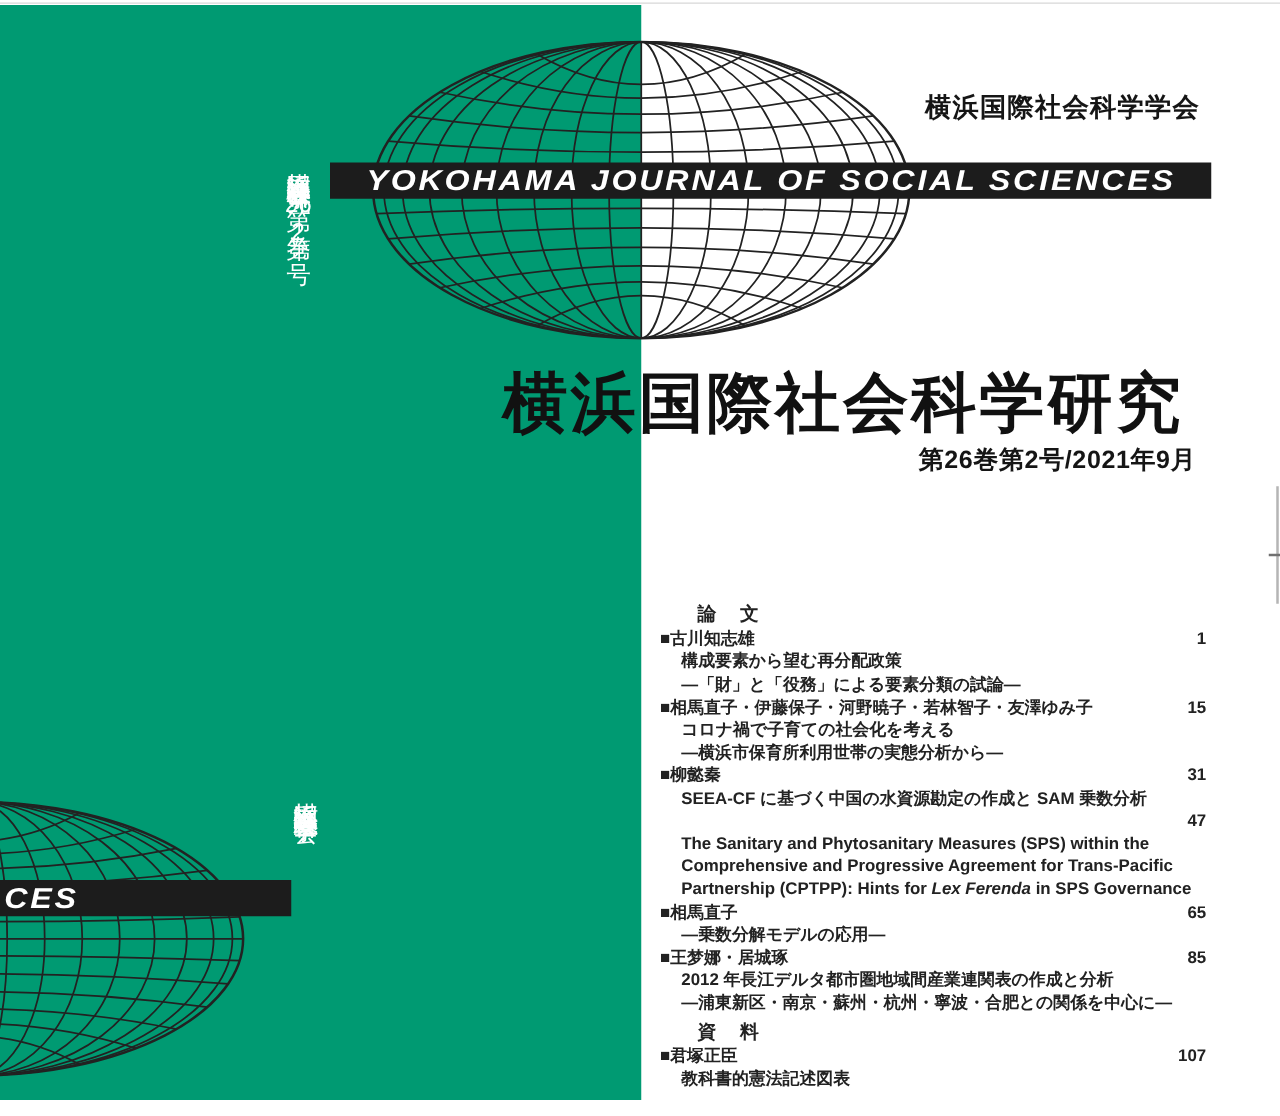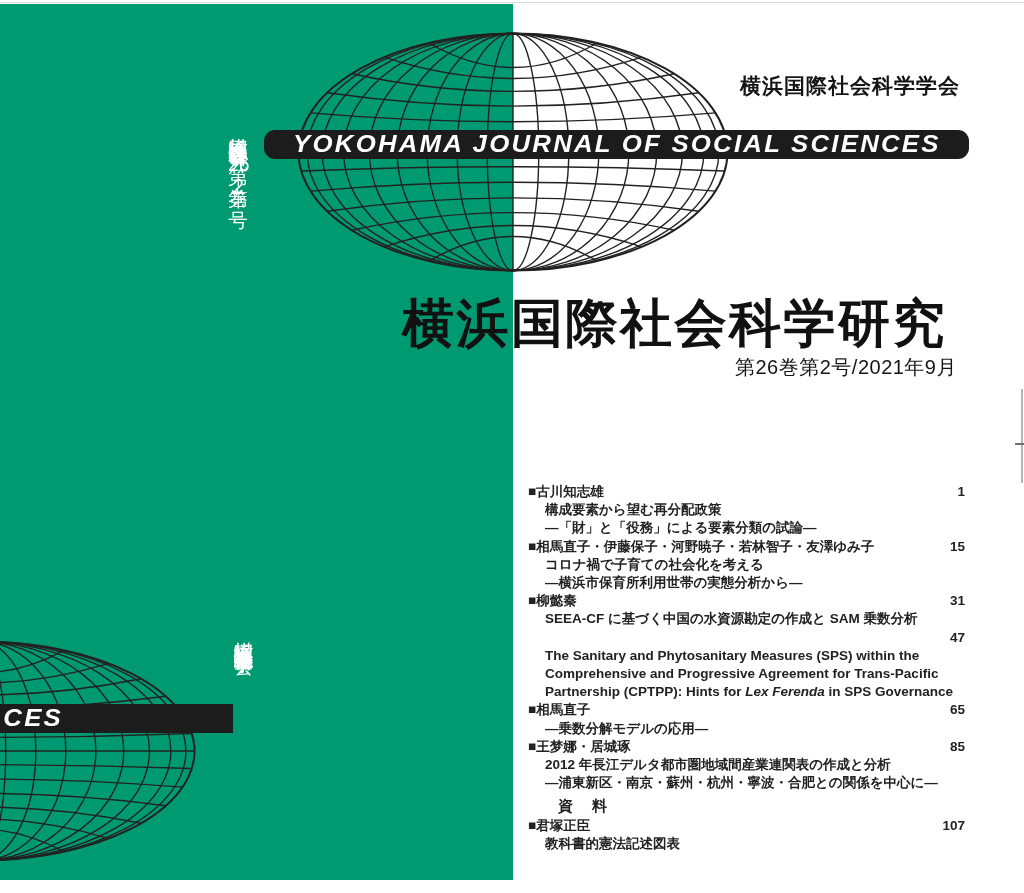--- a/index.html
+++ b/index.html
@@ -11,21 +11,21 @@
     position:relative;width:1024px;height:893px;background:#ffffff;
     overflow:hidden;font-family:"Liberation Sans",sans-serif;color:#1a1a1a;
   }
   .abs{position:absolute;}
   .hairline-top{left:0;top:2px;width:1024px;height:1px;background:#d8d8d8;}
   .green-panel{left:0;top:4px;width:513px;height:876px;background:var(--green);}
   .globe{pointer-events:none;}
   .globe-top{left:297px;top:32px;width:432px;height:240px;}
   .globe-bottom{left:-236px;top:640px;width:432px;height:222px;}
   .banner{background:var(--banner);display:flex;align-items:center;z-index:3;}
-  .banner-top{left:264px;top:130px;width:705px;height:29px;border-radius:11px;}
+  .banner-top{left:264px;top:130px;width:705px;height:29px;}
   .banner-bottom{left:0;top:704px;width:233px;height:29px;}
   .banner-text{
     color:#ffffff;font-weight:bold;font-style:italic;font-size:23px;
     letter-spacing:2px;white-space:nowrap;line-height:29px;
     transform:scaleX(1.12);transform-origin:left center;
   }
   .banner-top .banner-text{padding-left:26px;}
   .banner-bottom .banner-text{padding-left:3px;}
   .society-name{
     left:740px;top:72px;font-size:21px;font-weight:bold;letter-spacing:1px;
@@ -37,21 +37,21 @@
   }
   .spine-top{left:228px;top:122px;font-size:19.5px;letter-spacing:1.5px;}
   .spine-bottom{left:234px;top:626px;font-size:20px;letter-spacing:1.5px;}
   .spine-vol{display:inline-block;margin-top:15px;}
   .tcy{text-combine-upright:all;}
   .main-title{
     left:402px;top:292px;font-size:52px;font-weight:bold;letter-spacing:2.5px;
     color:#111111;white-space:nowrap;line-height:1.2;
   }
   .issue-line{
-    right:67px;top:354px;font-size:20px;font-weight:normal;color:#151515;
+    right:67px;top:354px;font-size:20px;font-weight:bold;color:#151515;
     white-space:nowrap;letter-spacing:0.5px;
   }
   .toc{
     left:528px;top:483px;width:437px;font-size:13.5px;line-height:18.2px;
     font-weight:600;color:#222222;
   }
   .toc-heading{
     padding-left:30px;font-size:15px;font-weight:bold;letter-spacing:2px;
   }
   .toc-heading + .toc-author-row{margin-top:1px;}
@@ -143,20 +143,21 @@
     <span>横浜国際社会科学研究</span><span class="spine-vol"><span>第</span><span class="tcy">26</span><span>巻第</span><span class="tcy">2</span><span>号</span></span>
   </div>
 
   <div class="abs spine spine-bottom">横浜国際社会科学学会</div>
 
   <div class="abs main-title">横浜国際社会科学研究</div>
 
   <div class="abs issue-line">第26巻第2号/2021年9月</div>
 
   <div class="abs toc">
+      <div class="toc-heading">論　文</div>
       <div class="toc-author-row">
         <span class="toc-author">■古川知志雄</span>
         <span class="leader"></span>
         <span class="toc-page">1</span>
       </div>
       <div class="toc-title-line">構成要素から望む再分配政策</div>
       <div class="toc-title-line">―「財」と「役務」による要素分類の試論―</div>
       <div class="toc-author-row">
         <span class="toc-author">■相馬直子・伊藤保子・河野暁子・若林智子・友澤ゆみ子</span>
         <span class="leader"></span>

